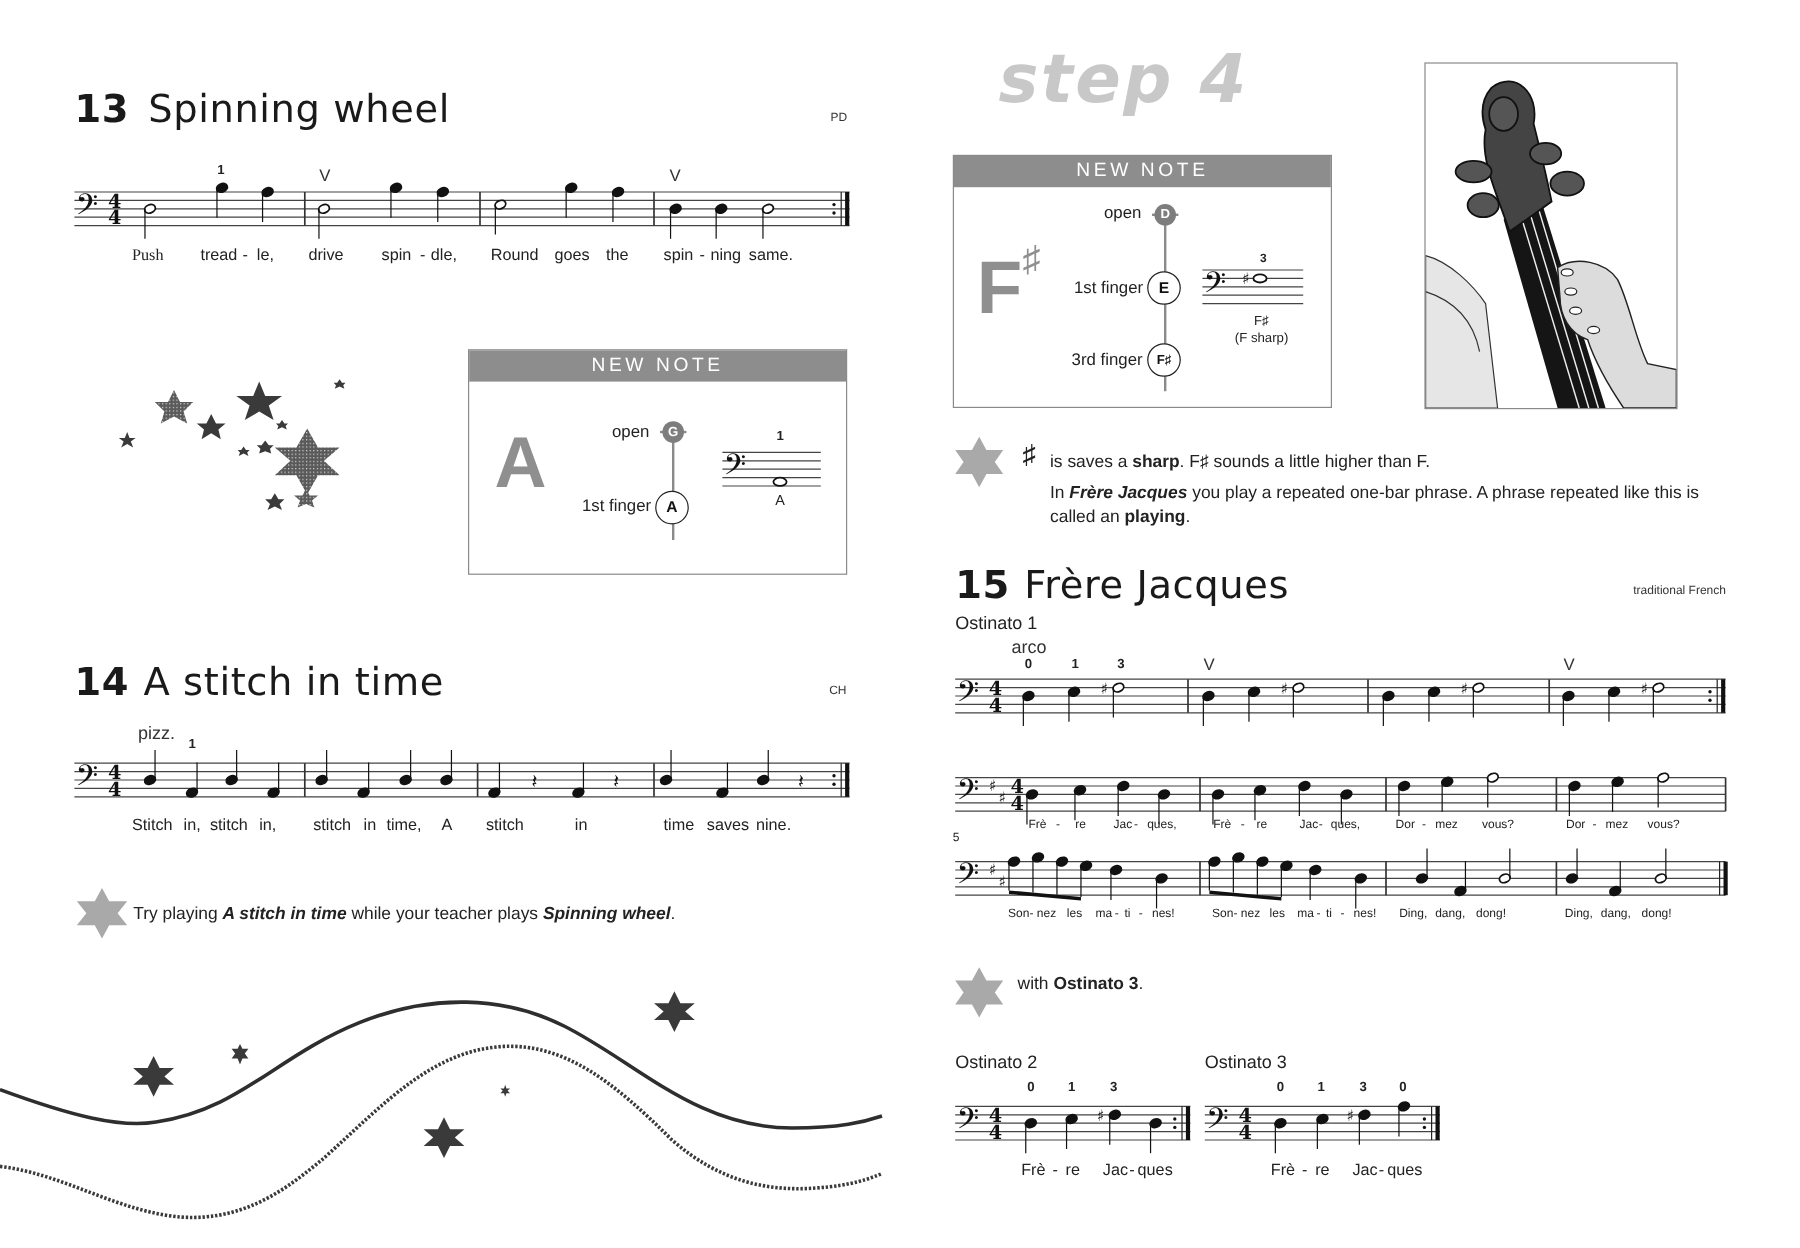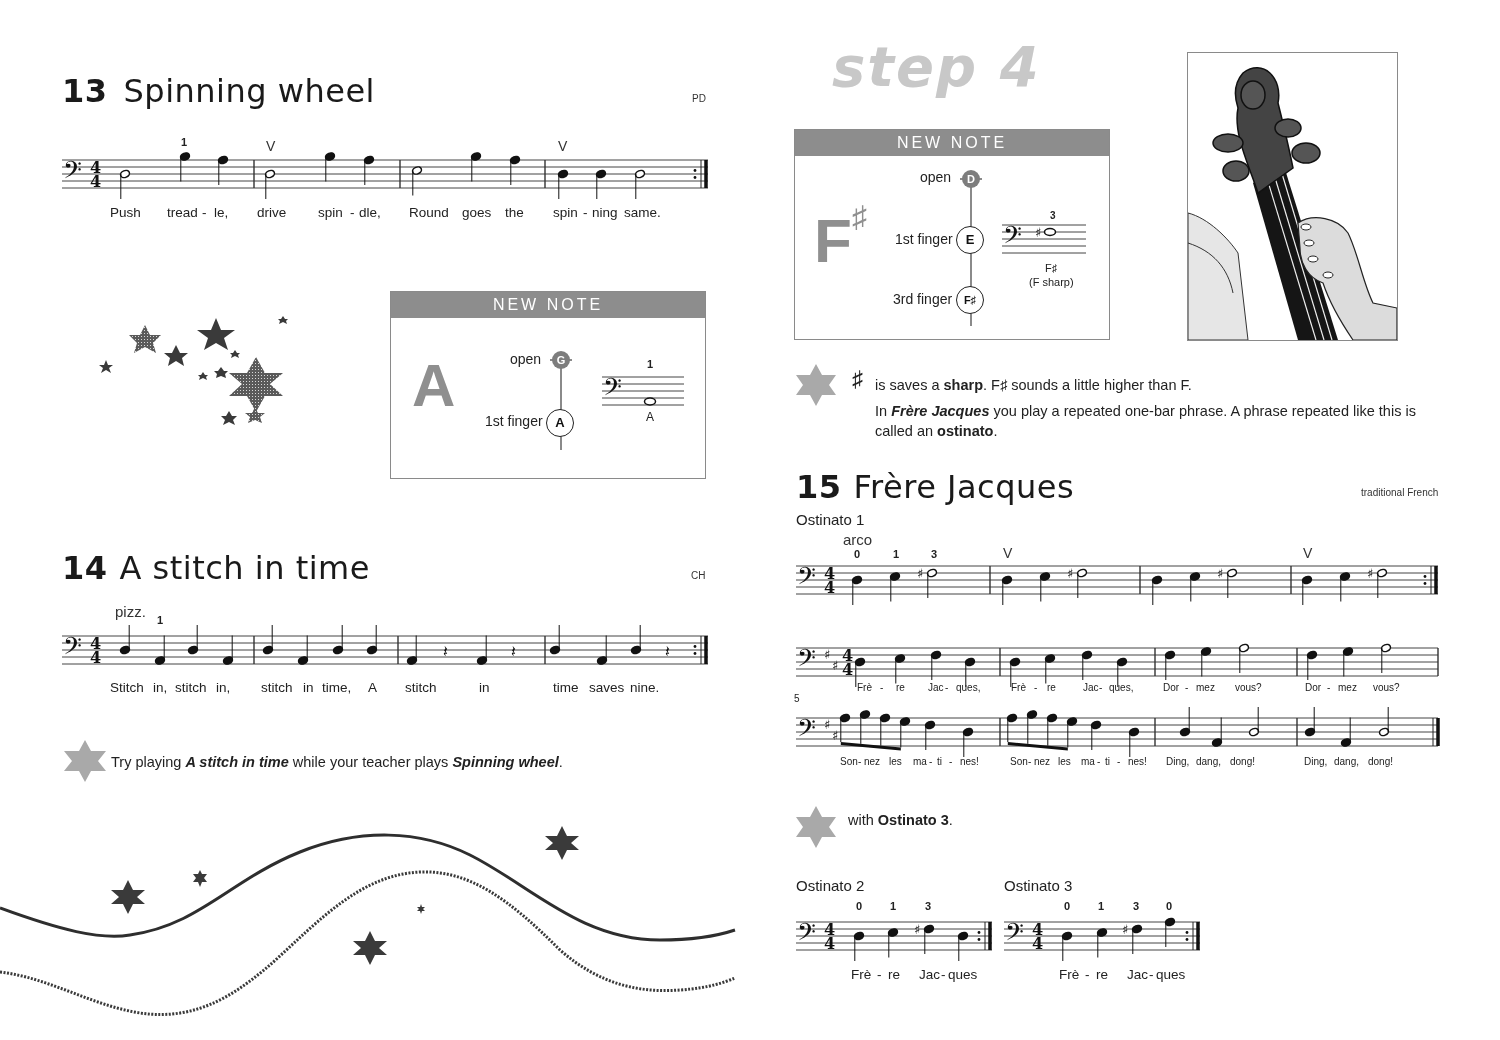--- a/index.html
+++ b/index.html
@@ -72,21 +72,21 @@
       <ellipse cx="539" cy="54" rx="4.6" ry="3.4" transform="rotate(-22 539 54)" fill="#111" stroke="#111" stroke-width="1.5"></ellipse>
       <line x1="534.8" x2="534.8" y1="54" y2="79" stroke="#111" stroke-width="1"></line>
       <ellipse cx="578" cy="54" rx="4.6" ry="3.4" transform="rotate(-22 578 54)" fill="#fff" stroke="#111" stroke-width="1.5"></ellipse>
       <line x1="573.8" x2="573.8" y1="54" y2="79" stroke="#111" stroke-width="1"></line>
     </svg>
   </div>
 <div class="finger-num" style="left:181px;top:136px;">1</div>
 <div class="bow" style="left:266px;top:138px;">V</div>
 <div class="bow" style="left:558px;top:138px;">V</div>
 <div>
-  <span class="lyric" style="left:110px;top:205px;">Push</span>
+  <span class="lyric" style="left:110px;top:205px;font-family:Liberation Serif, serif;">Push</span>
   <span class="lyric" style="left:167px;top:205px;">tread</span>
   <span class="lyric" style="left:202px;top:205px;">-</span>
   <span class="lyric" style="left:214px;top:205px;">le,</span>
   <span class="lyric" style="left:257px;top:205px;">drive</span>
   <span class="lyric" style="left:318px;top:205px;">spin</span>
   <span class="lyric" style="left:350px;top:205px;">-</span>
   <span class="lyric" style="left:359px;top:205px;">dle,</span>
   <span class="lyric" style="left:409px;top:205px;">Round</span>
   <span class="lyric" style="left:462px;top:205px;">goes</span>
   <span class="lyric" style="left:505px;top:205px;">the</span>
@@ -286,21 +286,21 @@
   </svg>
 </div>
 
 <svg style="left:794px;top:364px;" width="44" height="42">
   <polygon points="22,0 28,11 42,11 35,21 42,31 28,31 22,42 16,31 2,31 9,21 2,11 16,11" fill="#a9a9a9"></polygon>
 </svg>
 <div class="abs tip" style="left:852px;top:369px;font-size:22px;font-weight:bold;">♯</div>
 <div class="abs tip" style="left:875px;top:375px;">
   <div><span>is saves a </span><b>sharp</b><span>.  F♯ sounds a little higher than F.</span></div>
   <div style="margin-top:6px;"><span>In </span><b><i>Frère Jacques</i></b><span> you play a repeated one-bar phrase. A phrase repeated like this is</span></div>
-  <div><span>called an </span><b>ostinato</b><span>.</span></div>
+  <div><span>called an </span><b>playing</b><span>.</span></div>
 </div>
 
 <div class="abs song-title" style="left:796px;top:468px;">
   <span class="num" style="margin-right:12px;">15</span><span>Frère Jacques</span>
 </div>
 <div class="abs credit" style="left:1361px;top:487px;">traditional French</div>
 <div class="ostlabel" style="left:796px;top:511px;">Ostinato 1</div>
 <div class="bow" style="left:843px;top:531px;font-size:15px;">arco</div>
 <div class="finger-num" style="left:854px;top:548px;">0</div>
 <div class="finger-num" style="left:893px;top:548px;">1</div>

